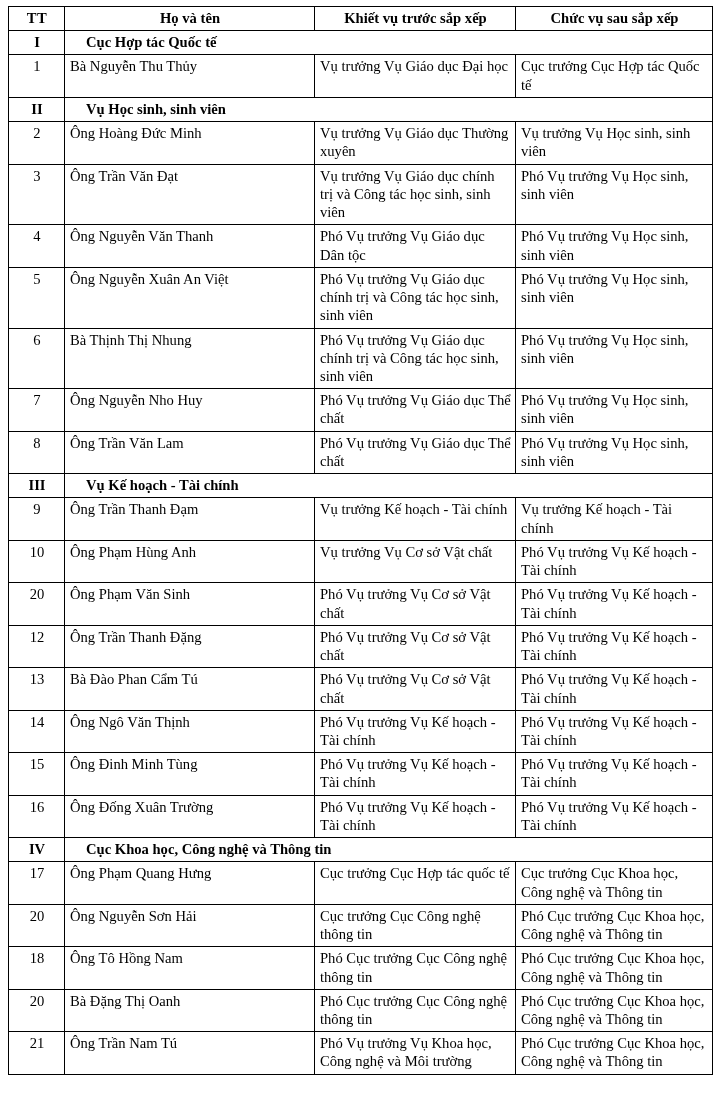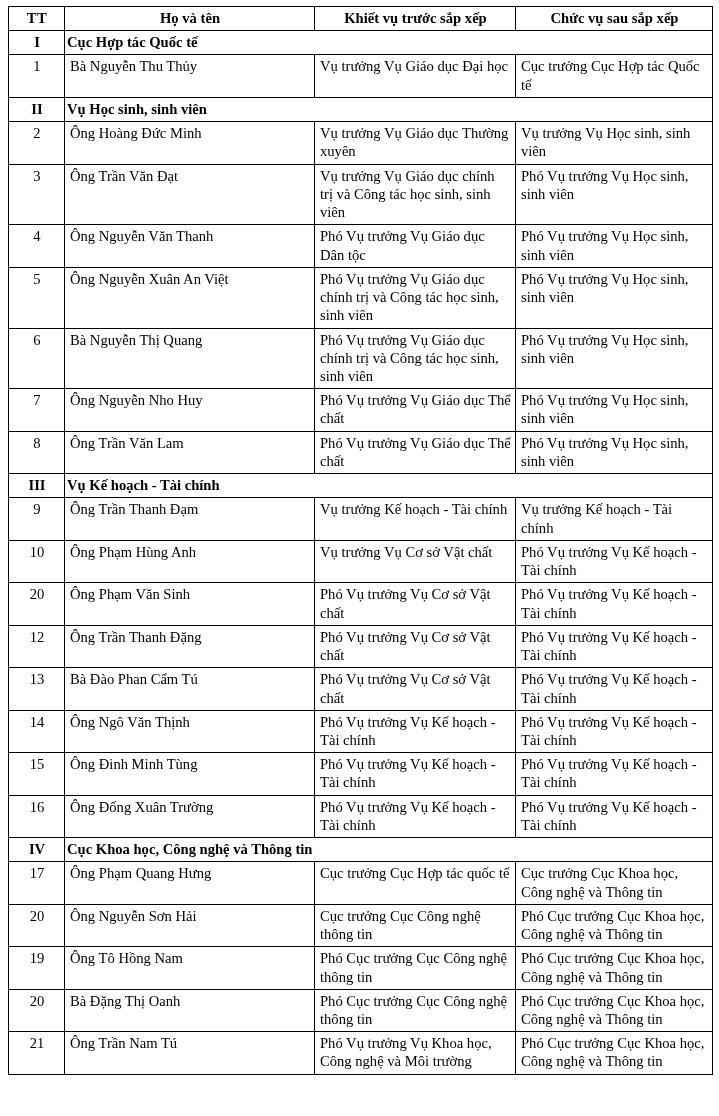--- a/index.html
+++ b/index.html
@@ -53,21 +53,21 @@
     text-align: center;
     vertical-align: top;
     padding-left: 2px;
     padding-right: 2px;
   }
   tr.group-row td.cell-index,
   tr.group-row td.cell-group {
     font-weight: bold;
   }
   tr.group-row td.cell-group {
-    padding-left: 2px;
+    padding-left: 21px;
   }
   td.cell-name,
   td.cell-before,
   td.cell-after {
     text-align: left;
     word-wrap: break-word;
   }
 </style>
 </head>
 <body>
@@ -122,21 +122,21 @@
           <td class="cell-after">Phó Vụ trưởng Vụ Học sinh, sinh viên</td>
         </tr>
         <tr class="entry-row">
           <td class="cell-index">5</td>
           <td class="cell-name">Ông Nguyễn Xuân An Việt</td>
           <td class="cell-before">Phó Vụ trưởng Vụ Giáo dục chính trị và Công tác học sinh, sinh viên</td>
           <td class="cell-after">Phó Vụ trưởng Vụ Học sinh, sinh viên</td>
         </tr>
         <tr class="entry-row">
           <td class="cell-index">6</td>
-          <td class="cell-name">Bà Nguyễn Thị Quang</td>
+          <td class="cell-name">Bà Thịnh Thị Nhung</td>
           <td class="cell-before">Phó Vụ trưởng Vụ Giáo dục chính trị và Công tác học sinh, sinh viên</td>
           <td class="cell-after">Phó Vụ trưởng Vụ Học sinh, sinh viên</td>
         </tr>
         <tr class="entry-row">
           <td class="cell-index">7</td>
           <td class="cell-name">Ông Nguyễn Nho Huy</td>
           <td class="cell-before">Phó Vụ trưởng Vụ Giáo dục Thể chất</td>
           <td class="cell-after">Phó Vụ trưởng Vụ Học sinh, sinh viên</td>
         </tr>
         <tr class="entry-row">
@@ -207,21 +207,21 @@
           <td class="cell-before">Cục trưởng Cục Hợp tác quốc tế</td>
           <td class="cell-after">Cục trưởng Cục Khoa học, Công nghệ và Thông tin</td>
         </tr>
         <tr class="entry-row">
           <td class="cell-index">20</td>
           <td class="cell-name">Ông Nguyễn Sơn Hải</td>
           <td class="cell-before">Cục trưởng Cục Công nghệ thông tin</td>
           <td class="cell-after">Phó Cục trưởng Cục Khoa học, Công nghệ và Thông tin</td>
         </tr>
         <tr class="entry-row">
-          <td class="cell-index">19</td>
+          <td class="cell-index">18</td>
           <td class="cell-name">Ông Tô Hồng Nam</td>
           <td class="cell-before">Phó Cục trưởng Cục Công nghệ thông tin</td>
           <td class="cell-after">Phó Cục trưởng Cục Khoa học, Công nghệ và Thông tin</td>
         </tr>
         <tr class="entry-row">
           <td class="cell-index">20</td>
           <td class="cell-name">Bà Đặng Thị Oanh</td>
           <td class="cell-before">Phó Cục trưởng Cục Công nghệ thông tin</td>
           <td class="cell-after">Phó Cục trưởng Cục Khoa học, Công nghệ và Thông tin</td>
         </tr>

